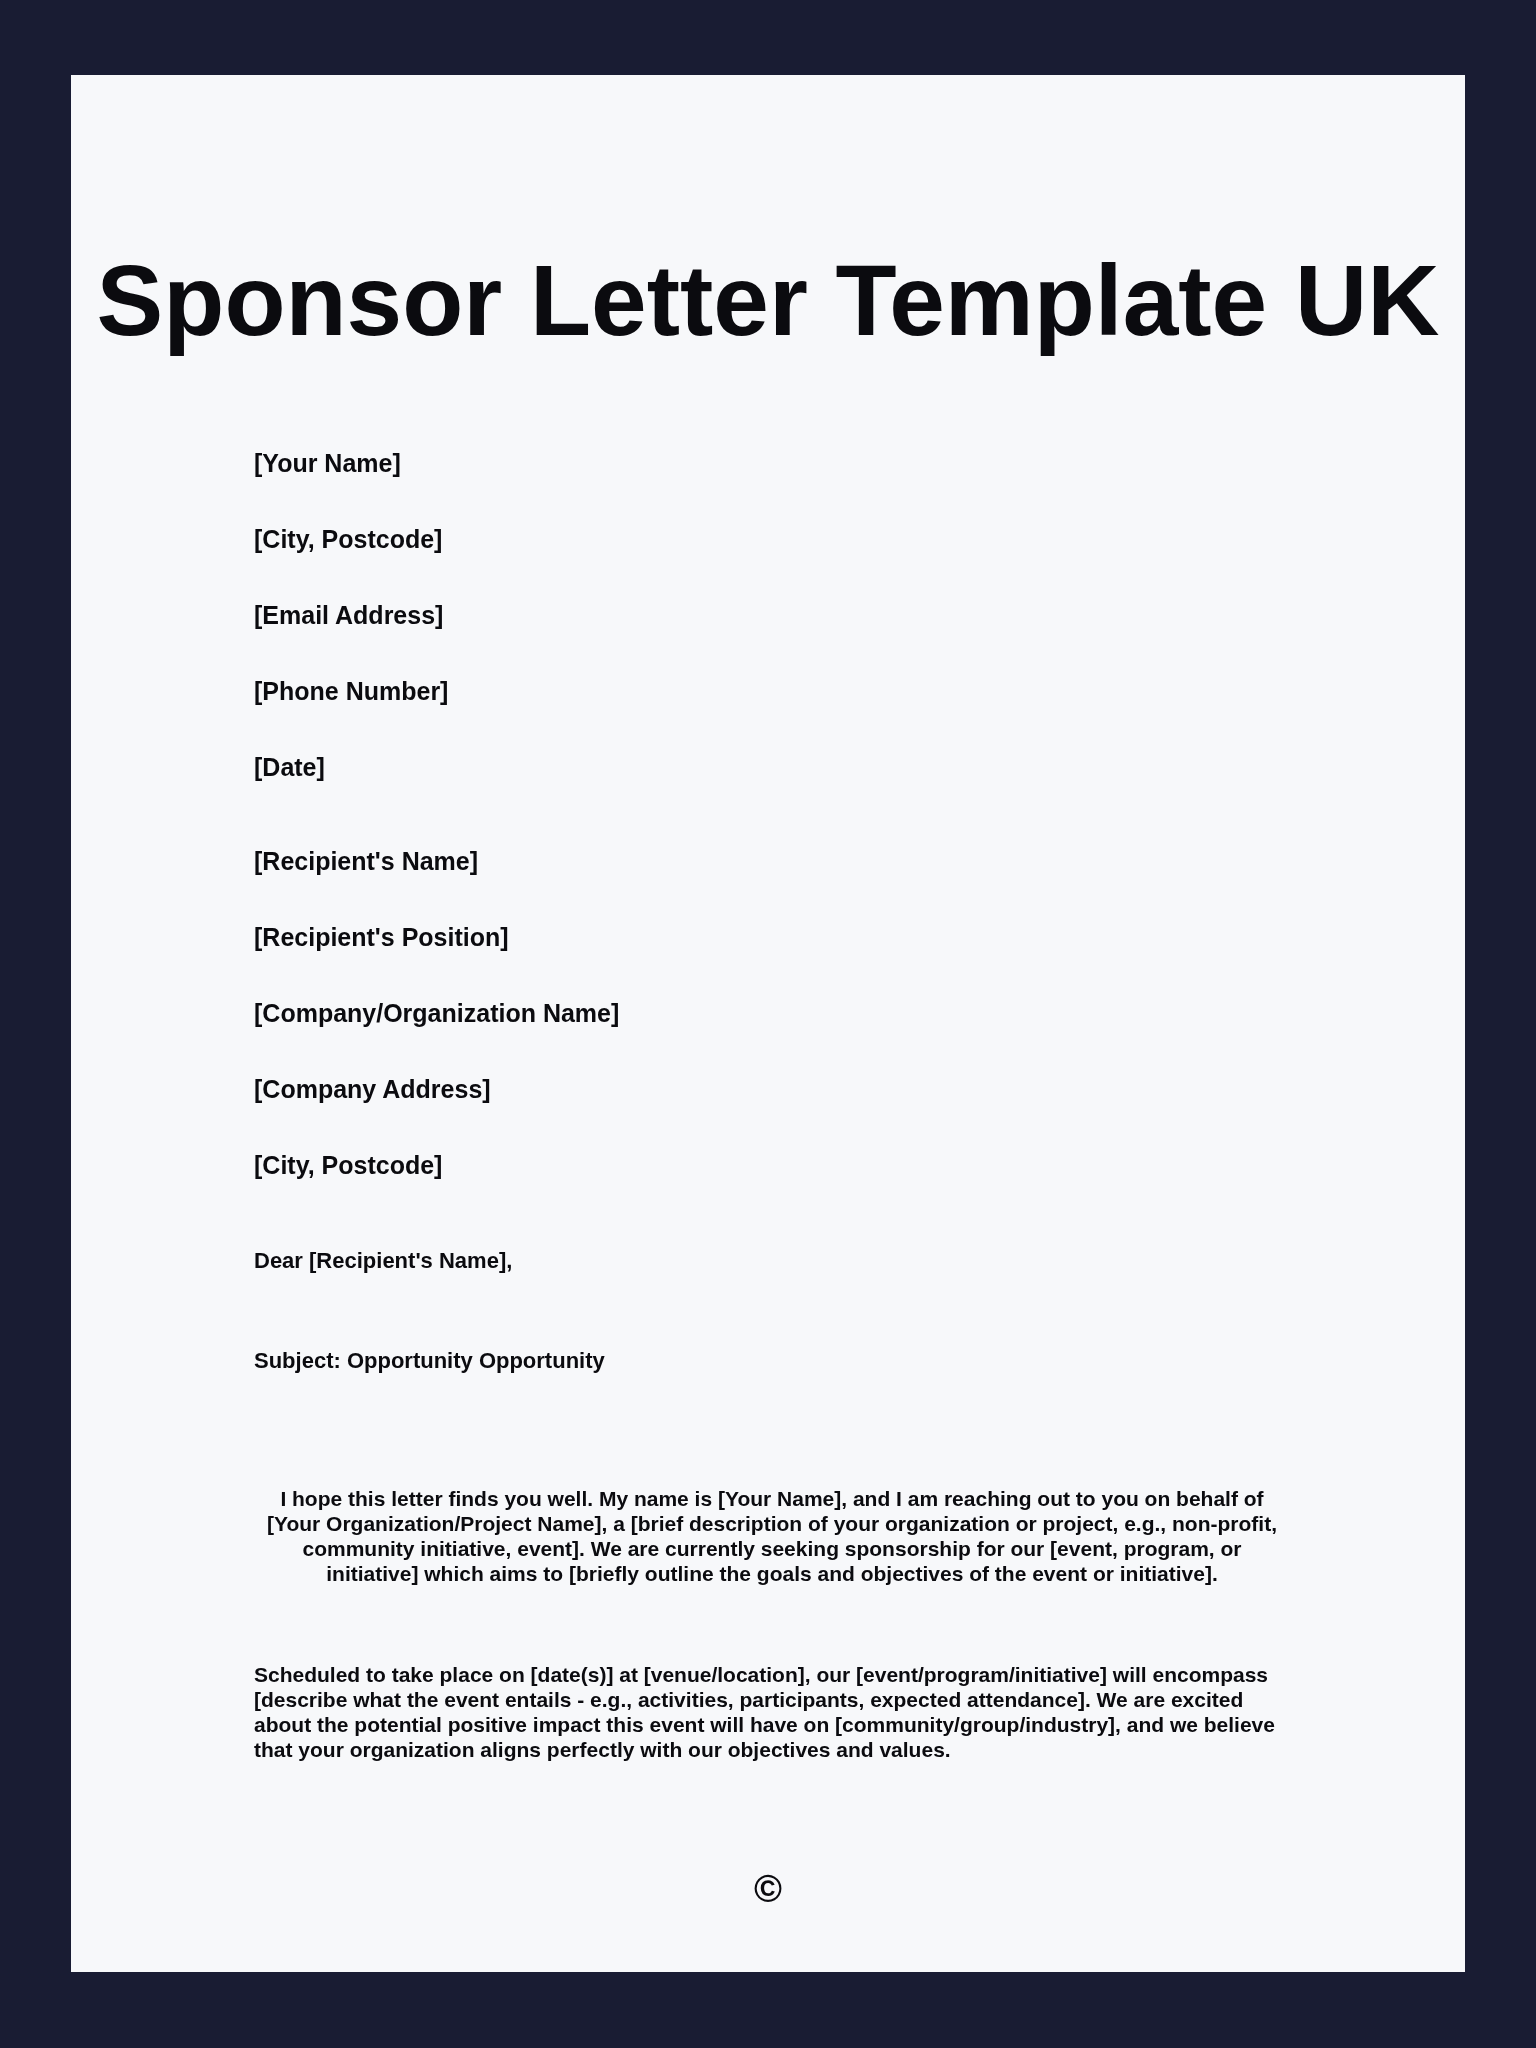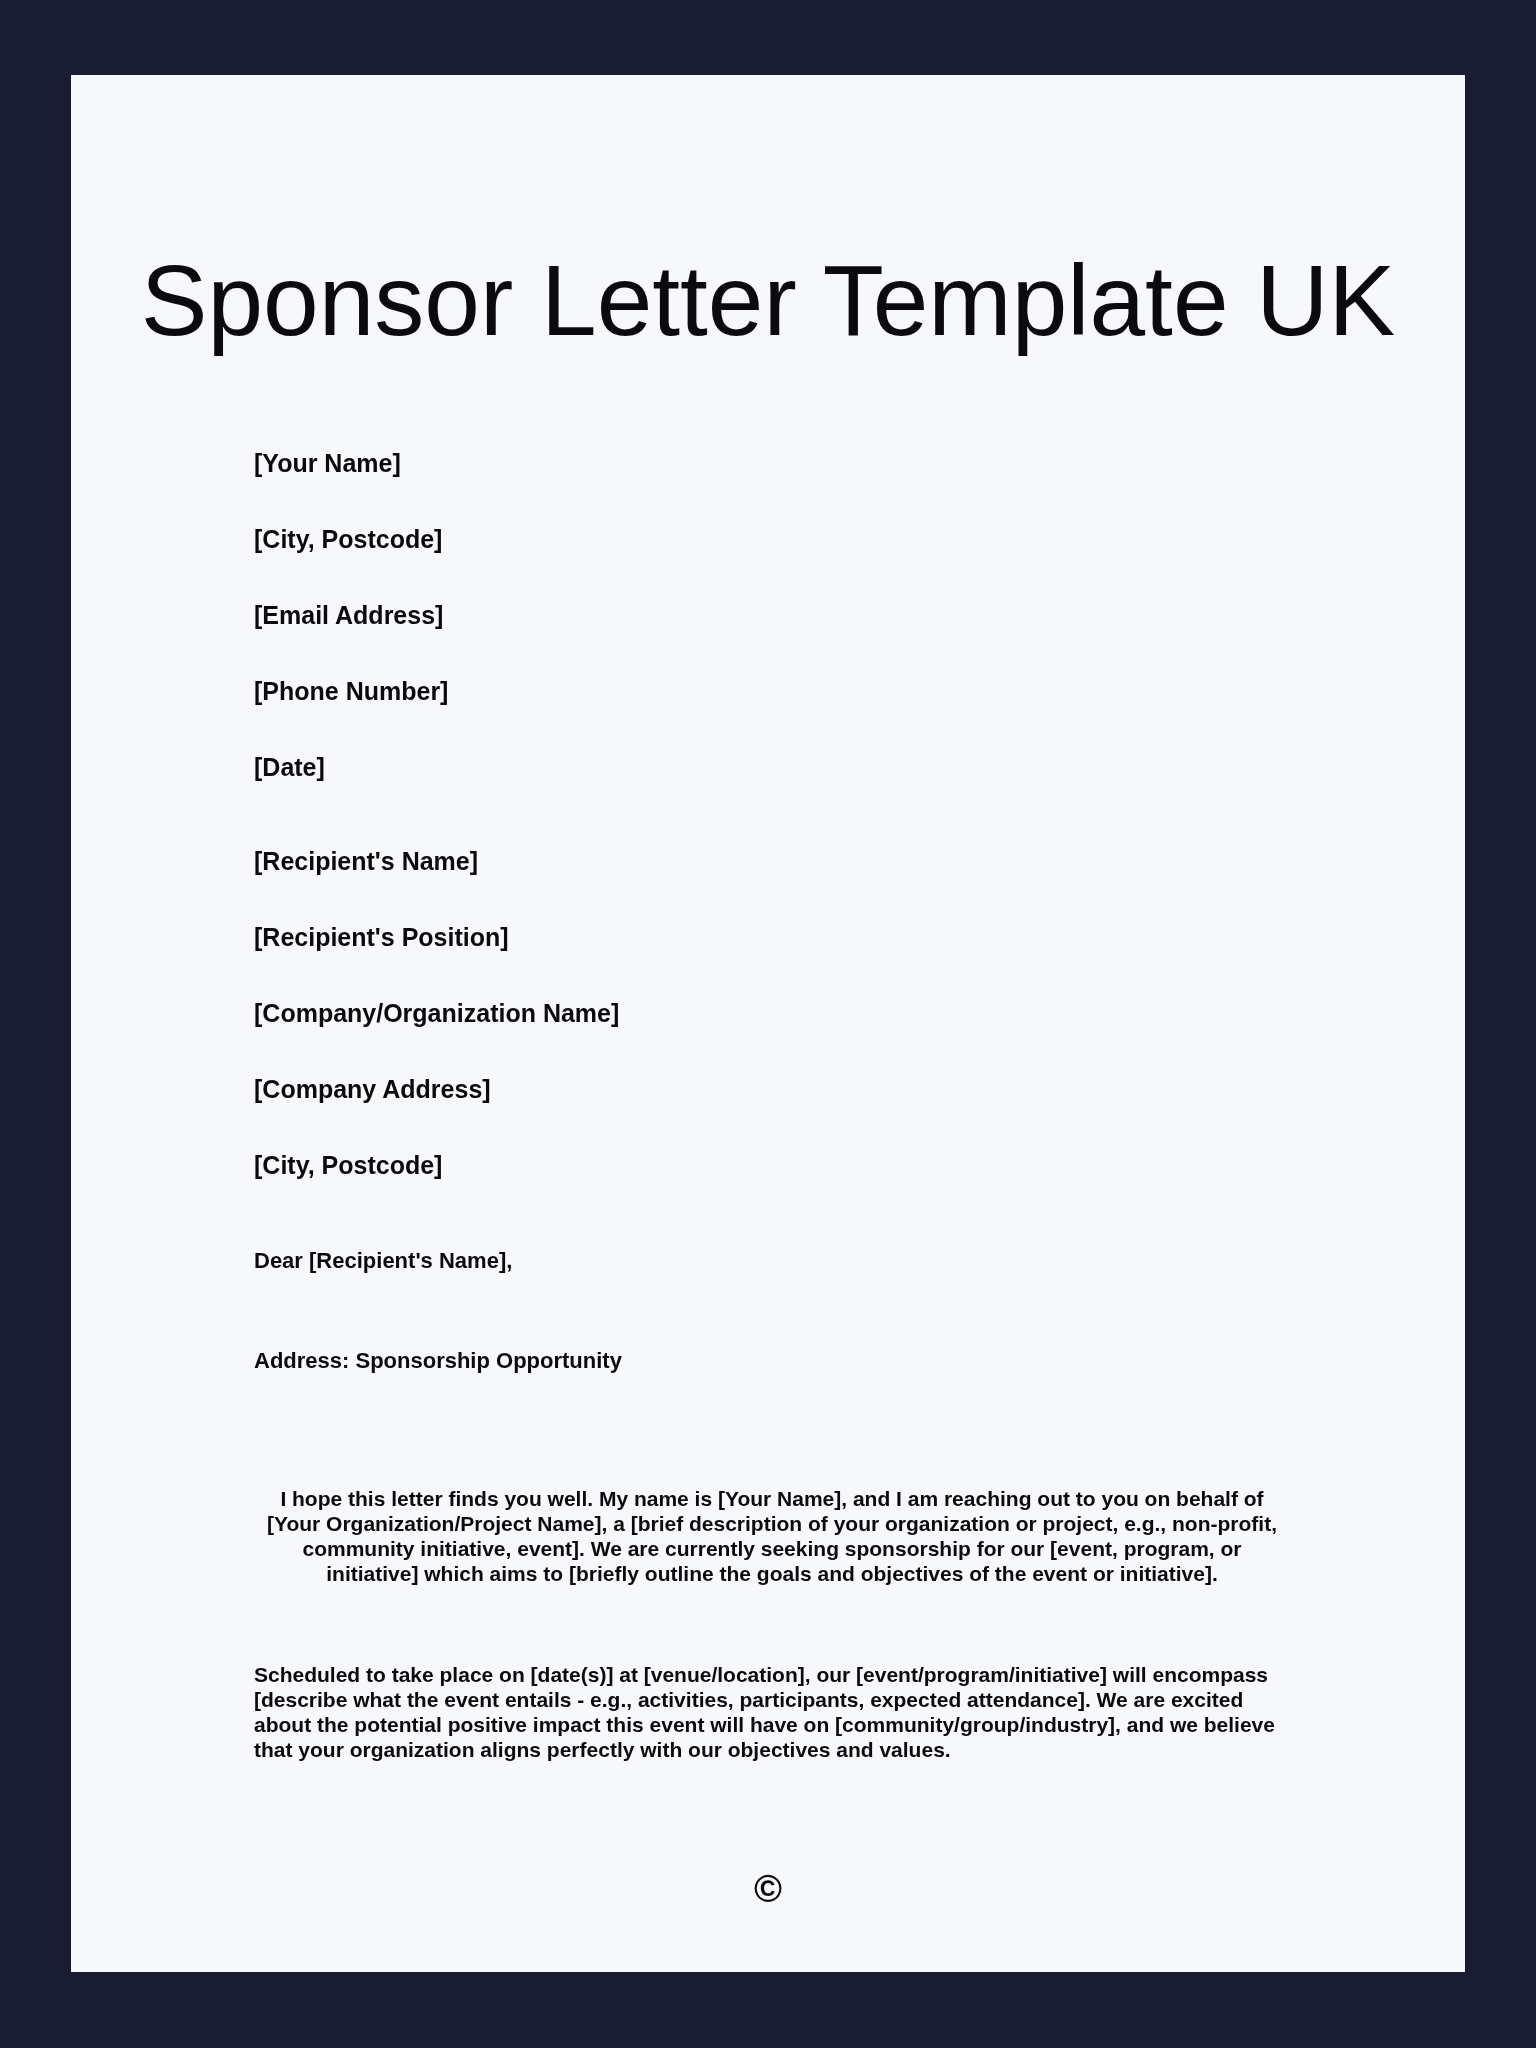--- a/index.html
+++ b/index.html
@@ -16,21 +16,21 @@
   .page {
     width: 1394px;
     height: 1897px;
     margin: 75px auto 0;
     background: #f7f8fa;
     overflow: hidden;
   }
   .doc-title {
     margin: 165px 0 0 0;
     font-size: 100px;
-    font-weight: normal;
+    font-weight: bold;
     line-height: 1.2;
     text-align: center;
     white-space: nowrap;
     color: #0b0b0f;
   }
   .content {
     padding-left: 183px;
     padding-right: 110px;
     color: #0b0b0f;
     font-weight: bold;
@@ -86,21 +86,21 @@
     <div class="recipient-block">
       <div class="block-line">[Recipient's Name]</div>
       <div class="block-line">[Recipient's Position]</div>
       <div class="block-line">[Company/Organization Name]</div>
       <div class="block-line">[Company Address]</div>
       <div class="block-line">[City, Postcode]</div>
     </div>
 
     <div class="salutation">Dear [Recipient's Name],</div>
 
-    <div class="subject-line">Address: Sponsorship Opportunity</div>
+    <div class="subject-line">Subject: Opportunity Opportunity</div>
 
     <p class="letter-paragraph para-1">I hope this letter finds you well. My name is [Your Name], and I am reaching out to you on behalf of [Your Organization/Project Name], a [brief description of your organization or project, e.g., non-profit, community initiative, event]. We are currently seeking sponsorship for our [event, program, or initiative] which aims to [briefly outline the goals and objectives of the event or initiative].</p>
 
     <p class="letter-paragraph para-2">Scheduled to take place on [date(s)] at [venue/location], our [event/program/initiative] will encompass [describe what the event entails - e.g., activities, participants, expected attendance]. We are excited about the potential positive impact this event will have on [community/group/industry], and we believe that your organization aligns perfectly with our objectives and values.</p>
 
     <div class="copyright">©</div>
 
   </div>
 </div>
 

